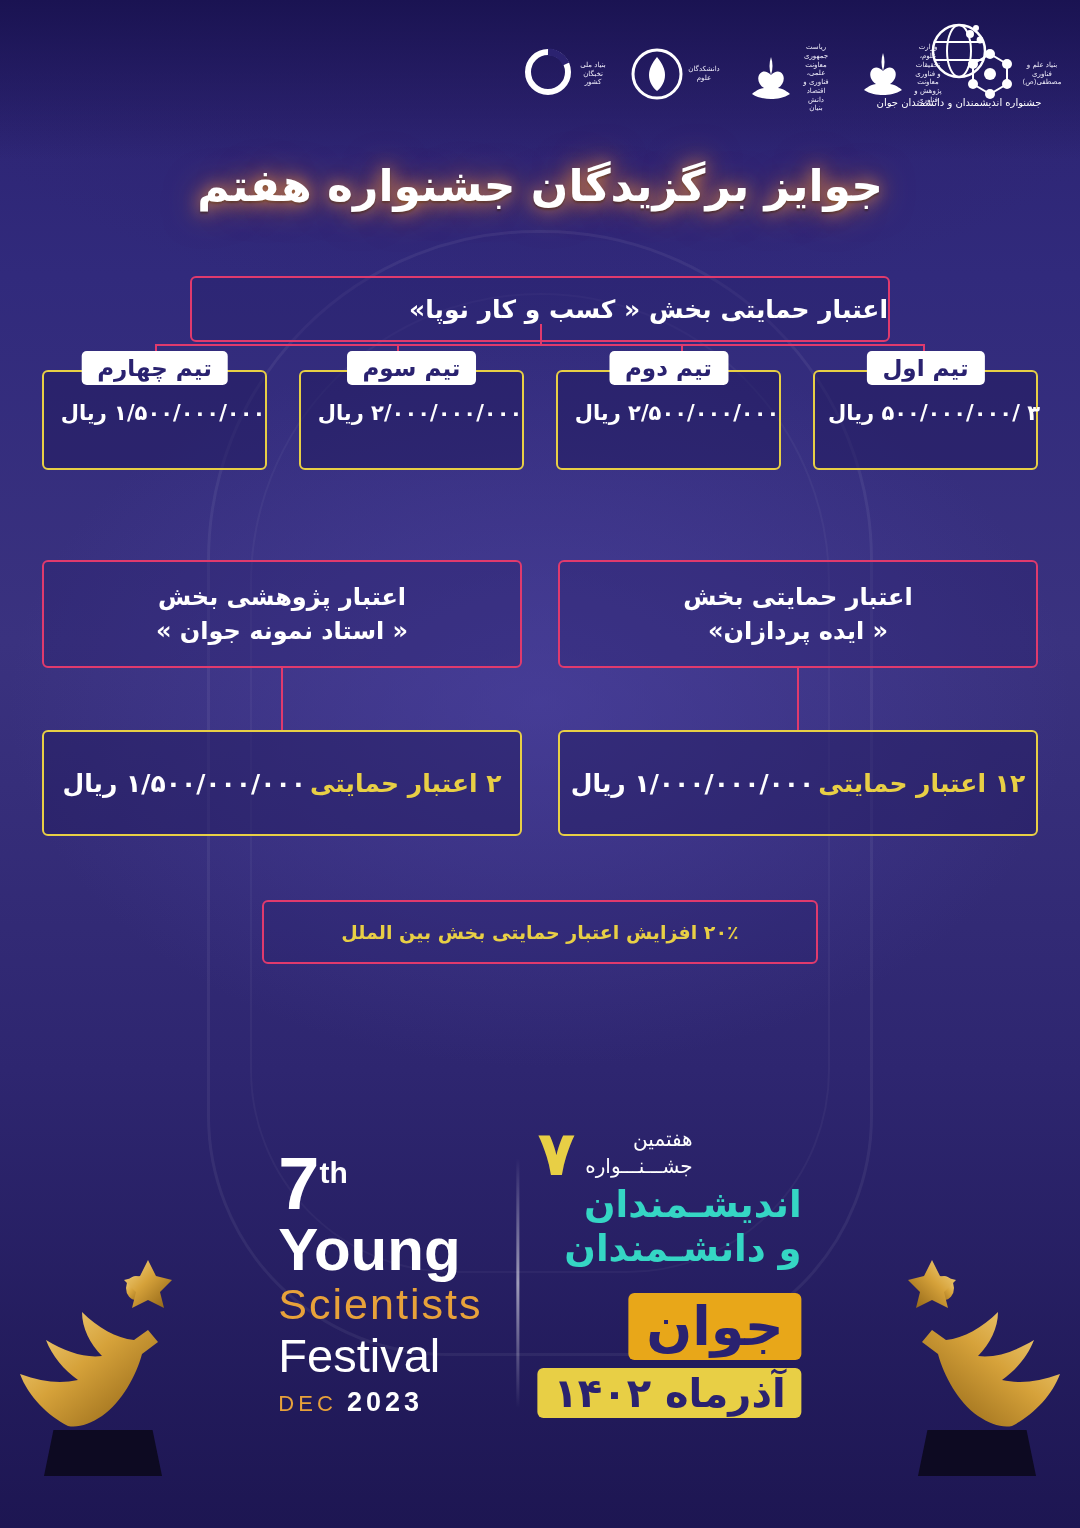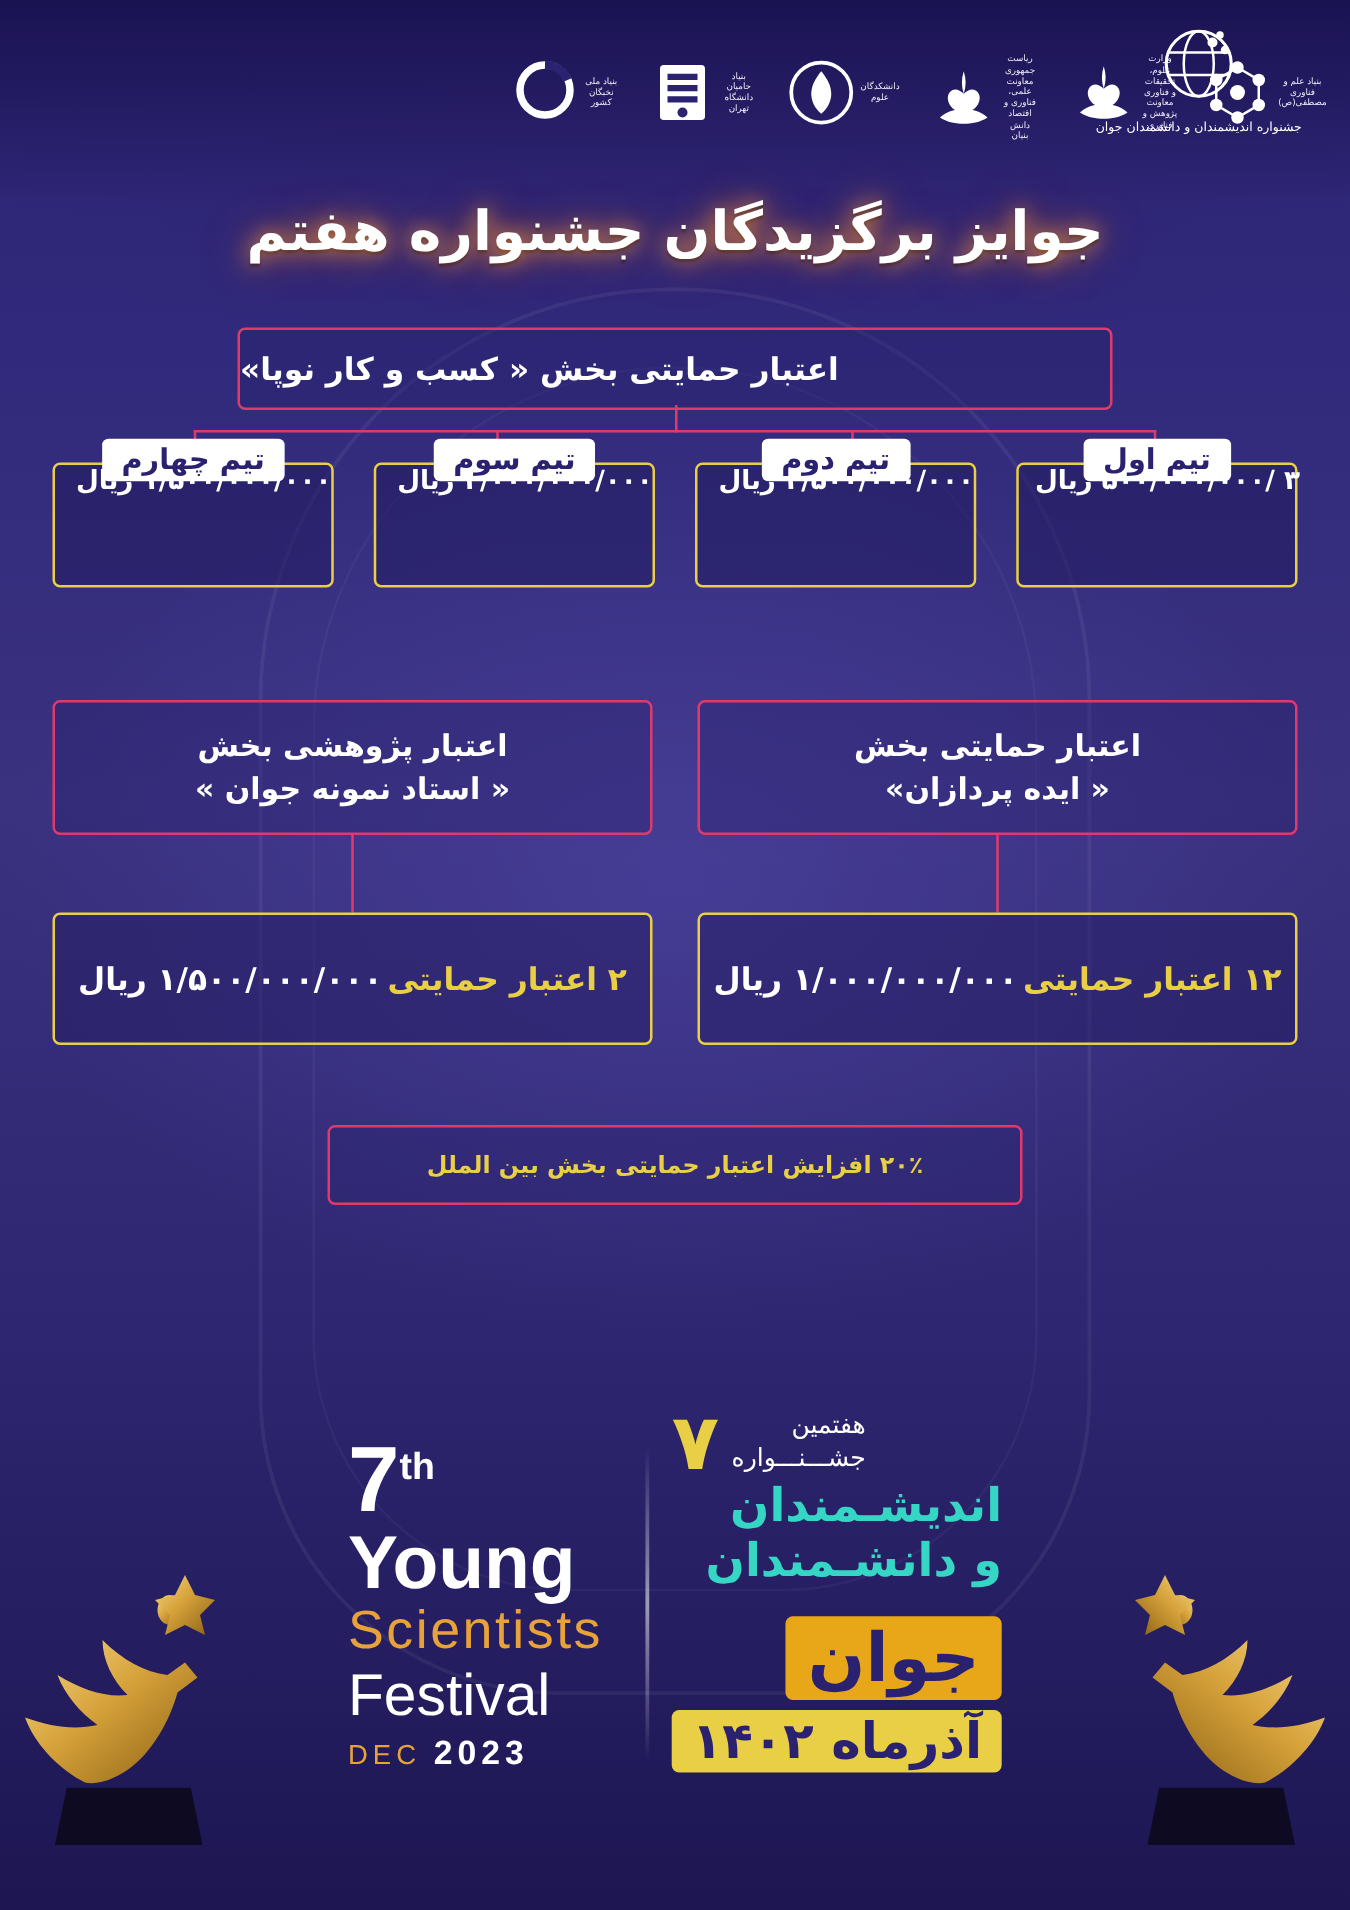--- a/index.html
+++ b/index.html
@@ -63,38 +63,38 @@
   
   .headline{
     position:absolute;top:160px;left:0;right:0;text-align:center;
     font-size:44px;font-weight:bold;color:#ffffff;
     text-shadow:0 0 18px rgba(255,160,60,0.85), 0 0 36px rgba(255,110,20,0.55), 0 2px 2px rgba(0,0,0,.5);
     letter-spacing:0px;
   }
 
   
   .band-startup{
-    position:absolute;top:262px;left:190px;right:190px;
+    position:absolute;top:276px;left:190px;right:190px;
     border:2px solid #e03a6d;border-radius:6px;
     background:rgba(40,32,105,0.35);
-    height:62px;display:flex;align-items:center;justify-content:flex-end;
+    height:62px;display:flex;align-items:center;justify-content:flex-start;
   }
   .band-startup .t{
     font-size:25px;font-weight:bold;color:#ffffff;
   }
   .connector{position:absolute;background:#e03a6d;}
   .teams{
     position:absolute;top:370px;left:42px;right:42px;
     display:flex;justify-content:space-between;gap:14px;direction:rtl;
   }
   .team{
     position:relative;width:225px;height:100px;
     border:2px solid #e8cf45;border-radius:6px;
     background:rgba(35,28,95,0.55);
-    display:flex;align-items:flex-start;justify-content:center;
+    display:flex;align-items:center;justify-content:center;
     box-sizing:border-box;padding-bottom:14px;padding-left:17px;
   }
   .team .badge{
     position:absolute;top:-21px;left:50%;transform:translateX(-50%);
     background:#ffffff;color:#2a2270;border-radius:5px;
     padding:4px 16px;font-size:23px;font-weight:bold;white-space:nowrap;
   }
   .team .amount{
     font-size:21px;font-weight:bold;color:#ffffff;white-space:nowrap;
   }
@@ -193,33 +193,20 @@
         <span class="mark">
           <svg width="56" height="56" viewBox="0 0 56 56">
               <circle cx="28" cy="26" r="20" fill="none" stroke="#fff" stroke-width="6"></circle>
               <path d="M28 6 a20 20 0 0 1 18 12" stroke="#2b2270" stroke-width="7" fill="none"></path>
             </svg>
         </span>
         <span class="cap">بنیاد ملی
 نخبگان کشور</span>
       </div>
 
-      <div class="logo">
-        <span class="mark">
-          <svg width="52" height="56" viewBox="0 0 52 56">
-              <rect x="8" y="6" width="36" height="44" rx="3" fill="#fff"></rect>
-              <rect x="14" y="13" width="24" height="5" fill="#2b2270"></rect>
-              <rect x="14" y="22" width="24" height="5" fill="#2b2270"></rect>
-              <rect x="14" y="31" width="24" height="5" fill="#2b2270"></rect>
-              <circle cx="26" cy="44" r="4" fill="#2b2270"></circle>
-            </svg>
-        </span>
-        <span class="cap">بنیاد حامیان
-دانشگاه تهران</span>
-      </div>
 
       <div class="logo">
         <span class="mark">
           <svg width="54" height="54" viewBox="0 0 54 54">
               <circle cx="27" cy="27" r="24" fill="none" stroke="#fff" stroke-width="3"></circle>
               <path d="M27 10c5 6 8 12 8 18s-3 12-8 16c-5-4-8-10-8-16s3-12 8-18z" fill="#fff"></path>
             </svg>
         </span>
         <span class="cap">دانشکدگان علوم</span>
       </div>

